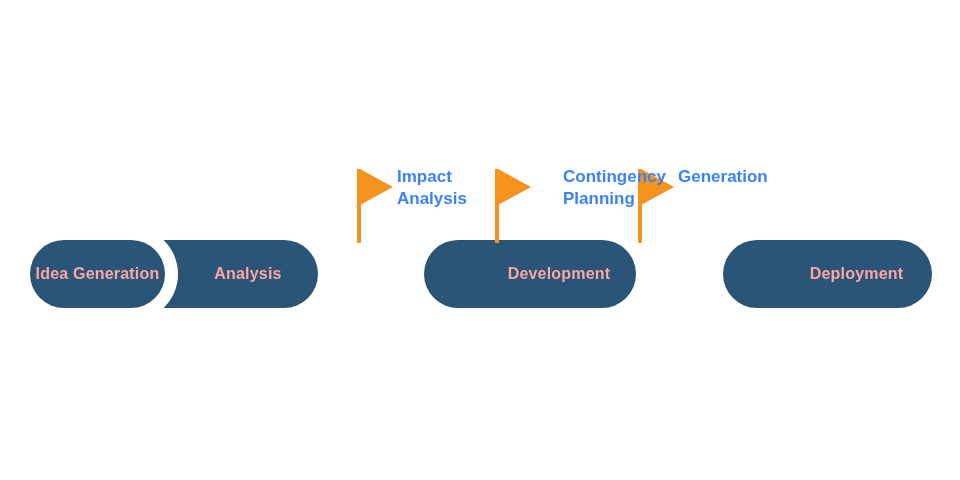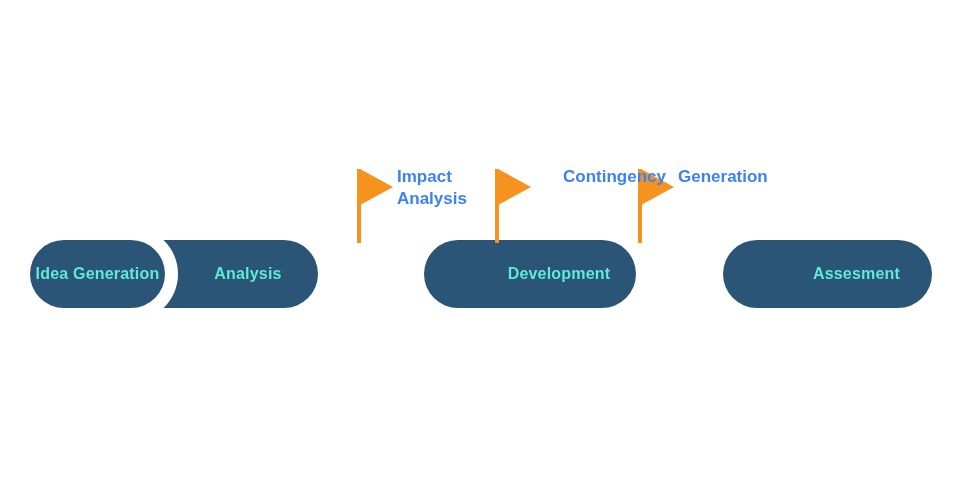--- a/index.html
+++ b/index.html
@@ -33,21 +33,21 @@
   .p4 { left: 424px; width: 212px; z-index: 13; }
   .p5 { left: 580px; width: 188px; z-index: 12; }
   .p6 { left: 723px; width: 209px; z-index: 11; }
 
   .pill-label {
     position: absolute;
     top: 0; bottom: 0; right: 0; left: 0;
     display: flex;
     align-items: center;
     justify-content: center;
-    color: #5eead4;
+    color: #fca5a5;
     font-size: 16px;
     font-weight: bold;
     letter-spacing: 0.2px;
     white-space: nowrap;
   }
   
   .p2 .pill-label, .p3 .pill-label, .p4 .pill-label,
   .p5 .pill-label, .p6 .pill-label { left: 58px; }
 
   
@@ -104,31 +104,32 @@
     <div class="flag-pole"></div>
     <div class="flag-pennant"></div>
   </div>
 
   <div class="flag-label fl1">
     <span>Impact</span>
     <span>Analysis</span>
   </div>
   <div class="flag-label fl2">
     <span>Contingency</span>
+    <span>Planning</span>
   </div>
   <div class="flag-label fl3">
     <span>Generation</span>
   </div>
 
   <div class="pill p1">
     <span class="pill-label">Idea Generation</span>
   </div>
   <div class="pill p2">
     <span class="pill-label">Analysis</span>
   </div>
   <div class="pill p4">
     <span class="pill-label">Development</span>
   </div>
   <div class="pill p6">
-    <span class="pill-label">Assesment</span>
+    <span class="pill-label">Deployment</span>
   </div>
 
 </div>
 
 </body></html>

